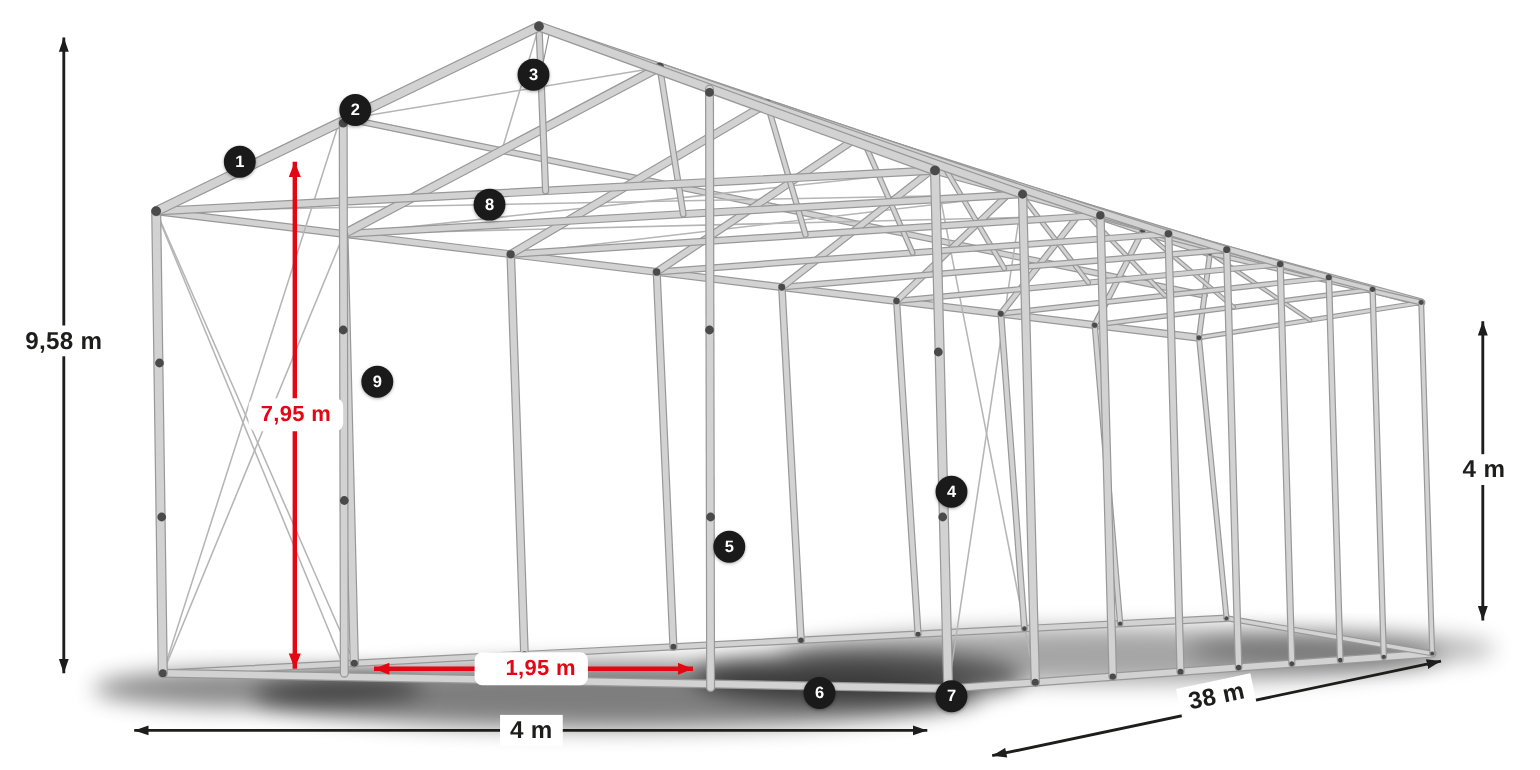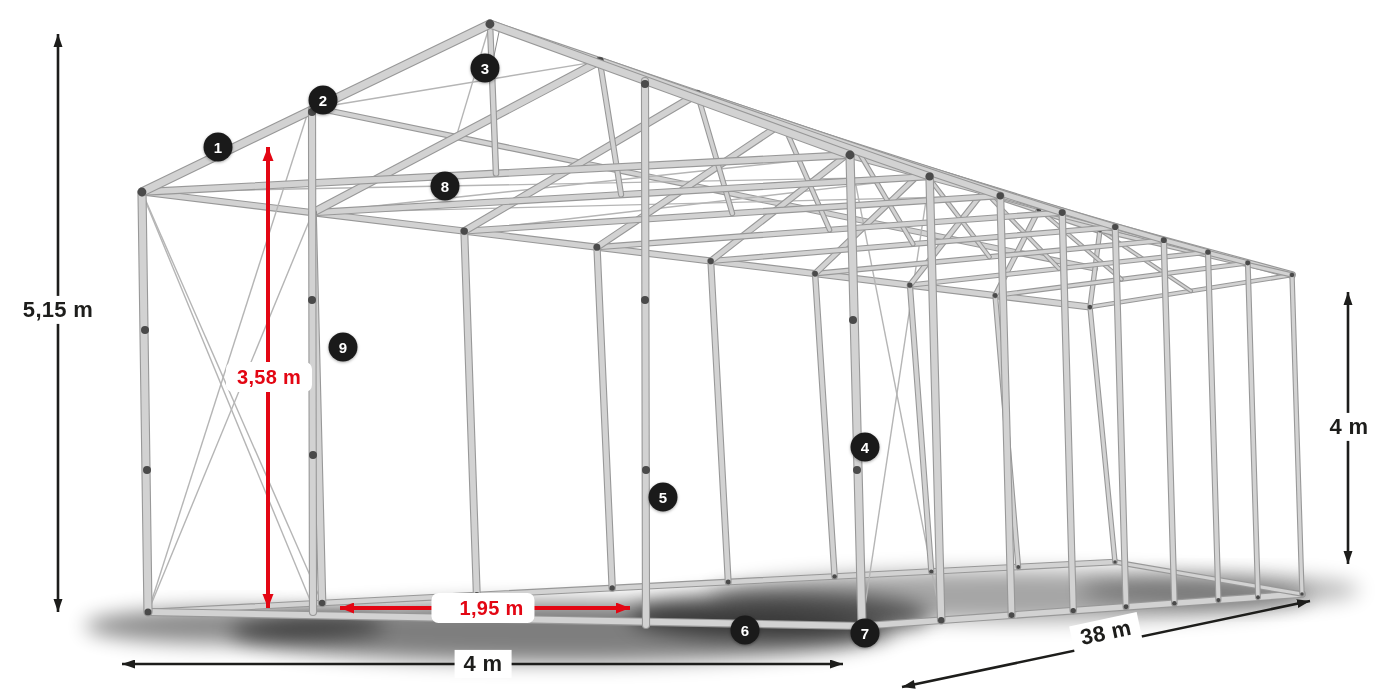--- a/index.html
+++ b/index.html
@@ -262,22 +262,22 @@
       <line x1="58" y1="34" x2="58" y2="612" stroke="#1d1d1b" stroke-width="2.6" marker-start="url(#mbs)" marker-end="url(#mbe)"></line>
       <line x1="1348" y1="292" x2="1348" y2="564" stroke="#1d1d1b" stroke-width="2.6" marker-start="url(#mbs)" marker-end="url(#mbe)"></line>
       <line x1="122" y1="664" x2="843" y2="664" stroke="#1d1d1b" stroke-width="2.6" marker-start="url(#mbs)" marker-end="url(#mbe)"></line>
       <line x1="902" y1="687" x2="1310" y2="601" stroke="#1d1d1b" stroke-width="2.6" marker-start="url(#mbs)" marker-end="url(#mbe)"></line>
       <line x1="268" y1="147" x2="268" y2="608" stroke="#e30613" stroke-width="4" marker-start="url(#mrs)" marker-end="url(#mre)"></line>
       <line x1="340" y1="608" x2="630" y2="608" stroke="#e30613" stroke-width="4" marker-start="url(#mrs)" marker-end="url(#mre)"></line>
       <line x1="489" y1="80" x2="499" y2="32" stroke="#8a8a8a" stroke-width="1"></line>
     </g>
   </svg>
 
-  <div class="dim-label" style="left:58px;top:310px;">5,15 m</div>
-  <div class="dim-label red" style="left:269px;top:377px;">3,58 m</div>
+  <div class="dim-label" style="left:58px;top:310px;">9,58 m</div>
+  <div class="dim-label red" style="left:269px;top:377px;">7,95 m</div>
   <div class="dim-label red" style="left:483px;top:608px;padding-left:28px;">1,95 m</div>
   <div class="dim-label" style="left:483px;top:664px;">4 m</div>
   <div class="dim-label rot" style="left:1106px;top:633px;">38 m</div>
   <div class="dim-label" style="left:1349px;top:427px;">4 m</div>
 
   <div class="badge" style="left:218px;top:147px;">1</div>
   <div class="badge" style="left:323px;top:100px;">2</div>
   <div class="badge" style="left:485px;top:68px;">3</div>
   <div class="badge" style="left:865px;top:447px;">4</div>
   <div class="badge" style="left:663px;top:497px;">5</div>

